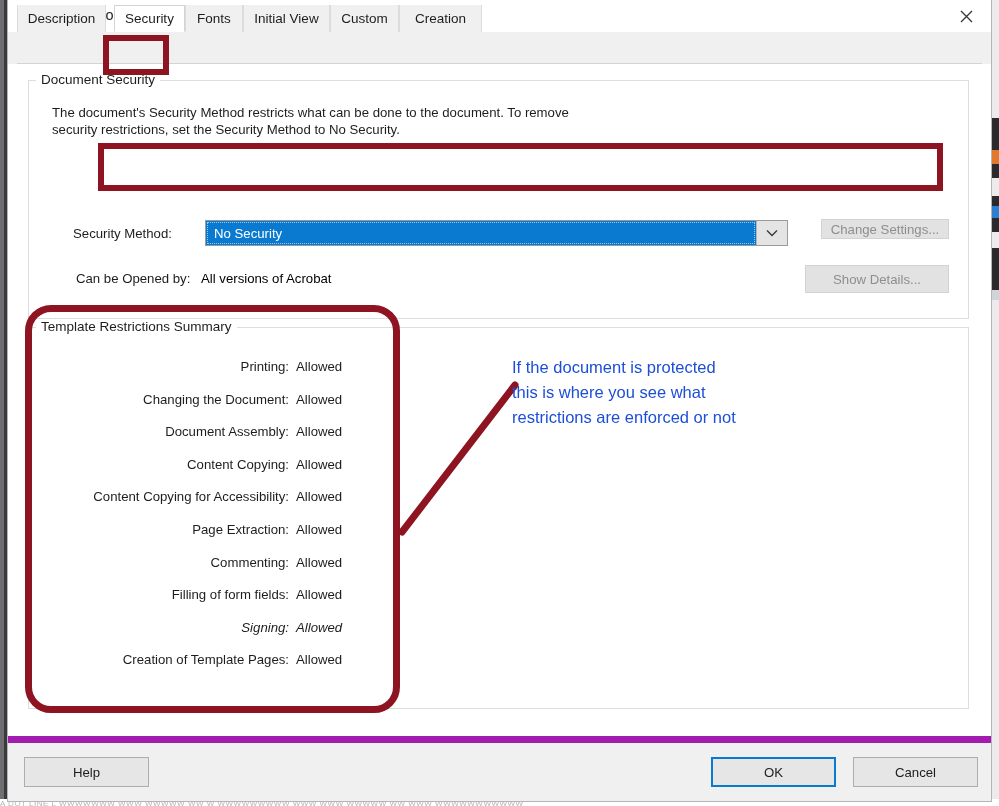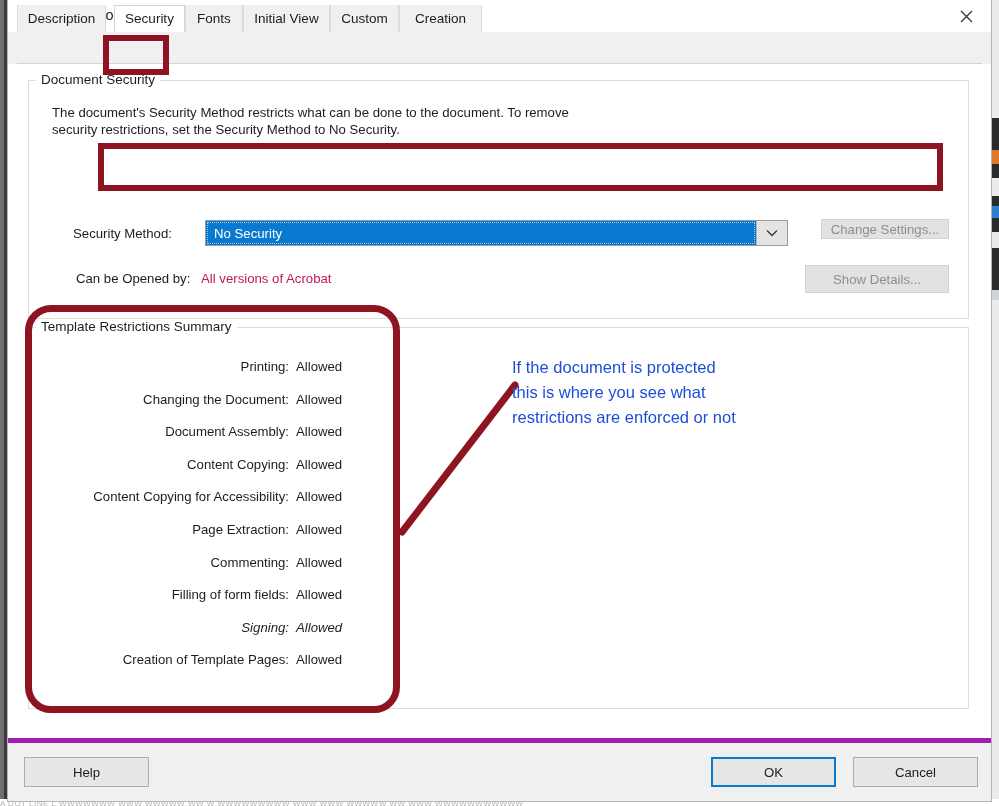--- a/index.html
+++ b/index.html
@@ -72,21 +72,21 @@
     font-size:13.5px;color:#1d1d1d;
   }
 
   .desc-text{
     position:absolute;font-size:13.2px;color:#1d1d1d;line-height:17px;
   }
   .field-label{
     position:absolute;font-size:13.2px;color:#1d1d1d;
   }
   .field-value{
-    position:absolute;font-size:13.2px;color:#be185d;text-align:center;
+    position:absolute;font-size:13.2px;color:#000000;text-align:center;
   }
 
   
   .combo{
     position:absolute;left:197px;top:156px;width:583px;height:26px;
     border:1px solid #9a9a9a;background:#0a7ad1;box-sizing:border-box;
     display:flex;align-items:stretch;cursor:pointer;
   }
   .combo-field{
     flex:1;background:#0a7ad1;display:flex;align-items:center;
@@ -123,21 +123,21 @@
   .anno-rect.round{border-radius:26px;border-width:7px;}
   .anno-text{
     position:absolute;font-size:16.5px;color:#1d4ed8;line-height:25px;
     white-space:pre-line;pointer-events:none;
   }
   .anno-svg{position:absolute;pointer-events:none;overflow:visible;}
 
   
   .footer{
     position:absolute;left:0;bottom:0;width:983px;height:58px;
-    background:#f0f0f0;border-top:5px solid #a21caf;
+    background:#f0f0f0;border-top:7px solid #a21caf;
   }
   .fbtn{
     position:absolute;height:30px;background:#e6e6e6;border:1px solid #adadad;
     box-sizing:border-box;display:flex;align-items:center;justify-content:center;
     font-size:13.2px;color:#1d1d1d;cursor:pointer;
   }
   .fbtn.primary{border:2px solid #0a7ad1;}
 </style>
 </head>
 <body>

